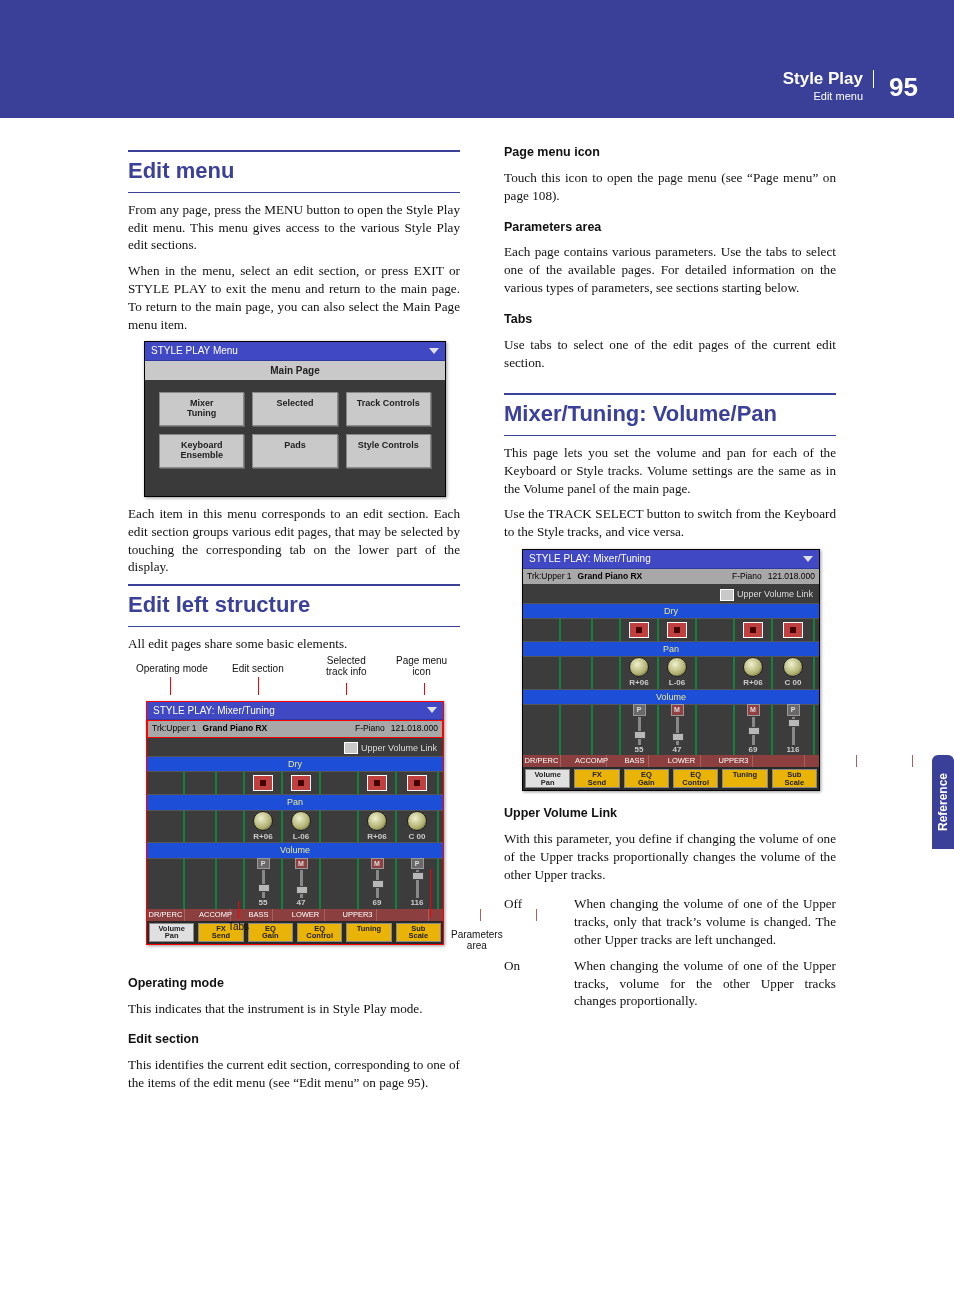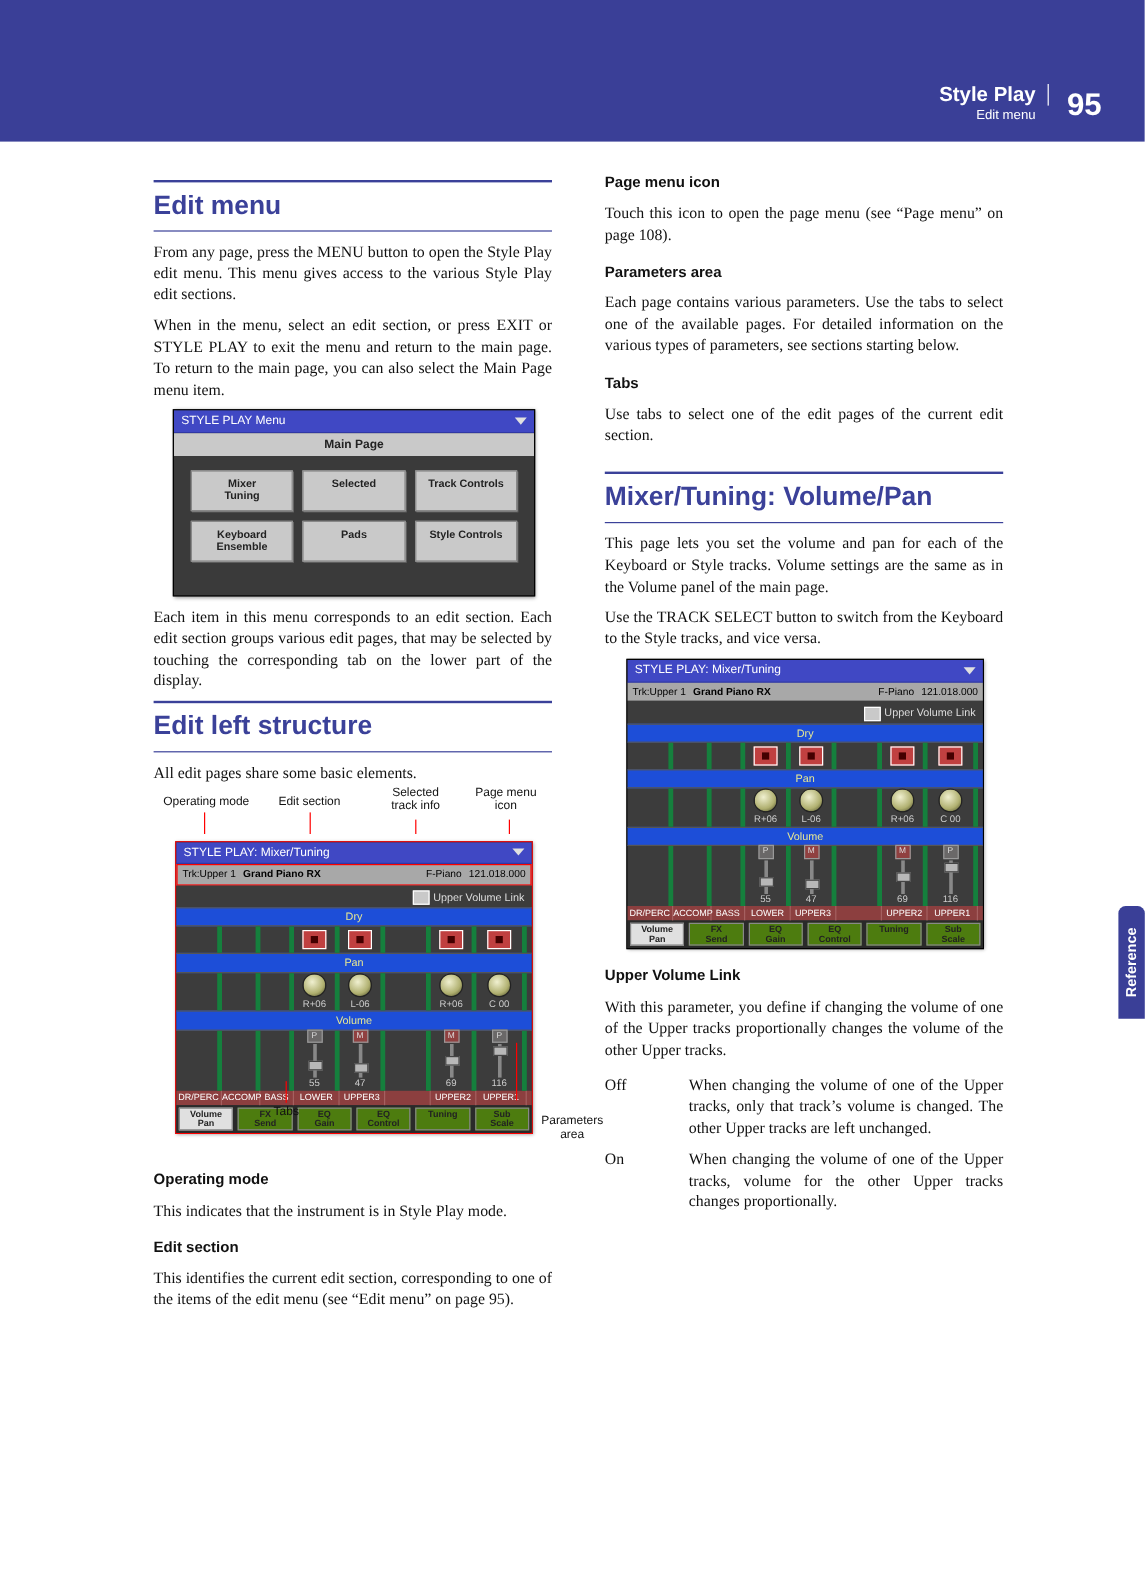--- a/index.html
+++ b/index.html
@@ -106,33 +106,33 @@
   }
   
   .mixer-shot { width: 296px; }
   .mixer-infobar { display:grid; grid-template-columns: auto 1fr auto auto; gap:6px; padding:2px 4px; background:#a8a8a8; color:#000; font-size:8.5px; align-items:center; }
   .mixer-infobar .b { font-weight:bold; }
   .mixer-area { background:#3c3c3c; padding-top:2px; }
   .uvl-row { text-align:right; padding:2px 6px; font-size:9px; color:#ddd; }
   .uvl-box { display:inline-block; background:#c9c9c9; width:12px; height:10px; border:1px solid #fff; vertical-align:middle; }
   .sec-label { text-align:center; color:#e8e892; font-size:9px; background:#1d4ed8; border-top:1px solid #555; border-bottom:1px solid #555; padding:1px 0; }
   .chan-row { display:grid; grid-template-columns: 38px 32px 28px 38px 38px 38px 38px 42px; }
-  .chan-cell { border-right:4px solid #15803d; min-height:22px; display:flex; flex-direction:column; align-items:center; justify-content:center; font-size:8px; color:#ccc; }
+  .chan-cell { border-right:2px solid #15803d; min-height:22px; display:flex; flex-direction:column; align-items:center; justify-content:center; font-size:8px; color:#ccc;font-weight:bold; }
   .mute-box { width:18px; height:14px; background:#c04040; border:1px solid #fff; display:flex; align-items:center; justify-content:center; }
   .mute-box .sq { width:6px; height:6px; background:#400; }
   .knob { width:18px; height:18px; border-radius:50%; background: radial-gradient(circle at 40% 35%, #f0f0d0, #b0b070 60%, #404020 100%); border:1px solid #222; margin-bottom:1px; }
   .fader { width:16px; height:36px; display:flex; flex-direction:column; align-items:center; }
   .fader-track { width:3px; height:28px; background:#888; position:relative; }
   .fader-knob { width:10px; height:6px; background:#b8b8b8; border:1px solid #444; position:absolute; left:-4px; }
   .badge { width:11px; height:11px; font-size:7px; background:#6a6868; color:#ddd; display:flex; align-items:center; justify-content:center; margin-bottom:1px; border:1px solid #999; }
   .badge.m { background:#904040; }
-  .chan-label-row { display:grid; grid-template-columns: 38px 32px 28px 38px 38px 38px 38px 42px; background:#8c3f3f; color:#fff; font-size:7.5px; }
+  .chan-label-row { display:grid; grid-template-columns: 38px 32px 28px 38px 38px 38px 38px 42px; background:#8c3f3f; color:#fff; font-size:7.5px;gap:14px; }
   .chan-label-row span { text-align:center; padding:1px 0; border-right:1px solid #a56060; }
   .tab-row { display:grid; grid-template-columns: repeat(6,1fr); background:#2a2a2a; }
-  .tab-btn { background:#4d7c0f; border:1px solid #888; margin:2px; text-align:center; font-size:7.5px; color:#222; padding:1px 0; white-space:pre-line; line-height:1; font-weight:bold; }
+  .tab-btn { background:#eab308; border:1px solid #888; margin:2px; text-align:center; font-size:7.5px; color:#222; padding:1px 0; white-space:pre-line; line-height:1; font-weight:bold; }
   .tab-btn.active { background:#e0e0e0; }
   
   .annot-wrap { position:relative; width:332px; height:300px; }
   .annot-wrap .mixer-shot { position:absolute; left:18px; top:32px; border:1px solid red; }
   .annot-label { position:absolute; font-family:Tahoma,Verdana,sans-serif; font-size:10px; color:#111; text-align:center; white-space:pre-line; line-height:1.15; }
   .redline { position:absolute; background:red; }
   
   table.def { border-collapse:collapse; width:100%; }
   table.def td { vertical-align:top; padding:4px 0; text-align:justify; }
   table.def td.term { width:70px; }

